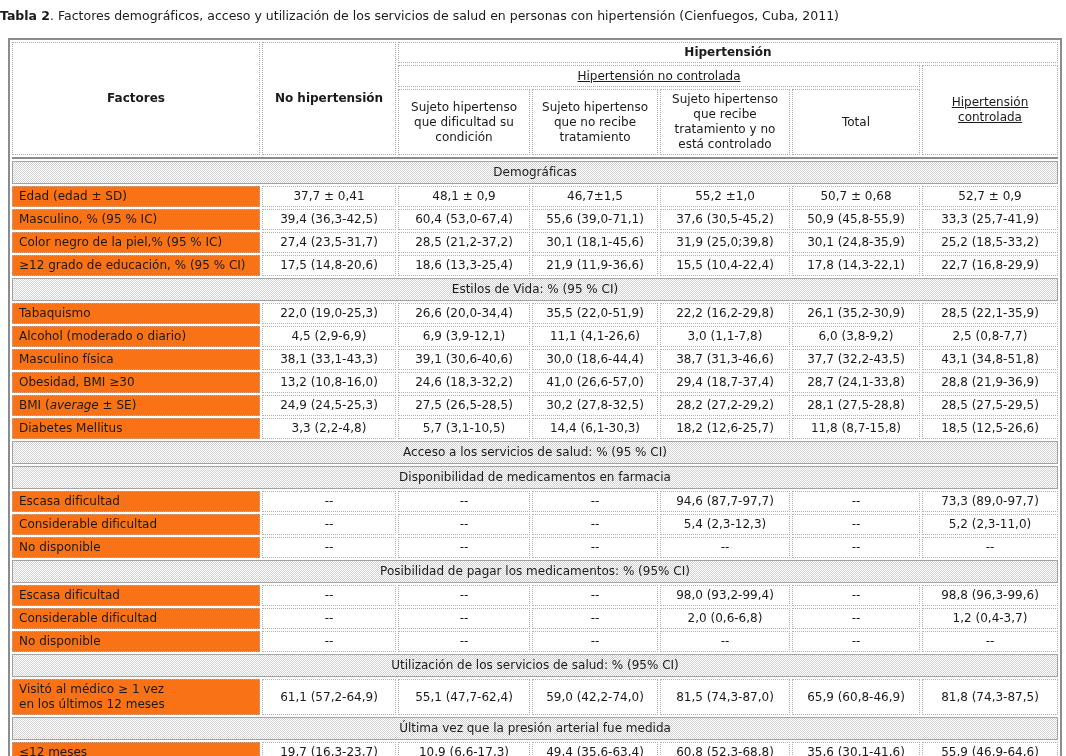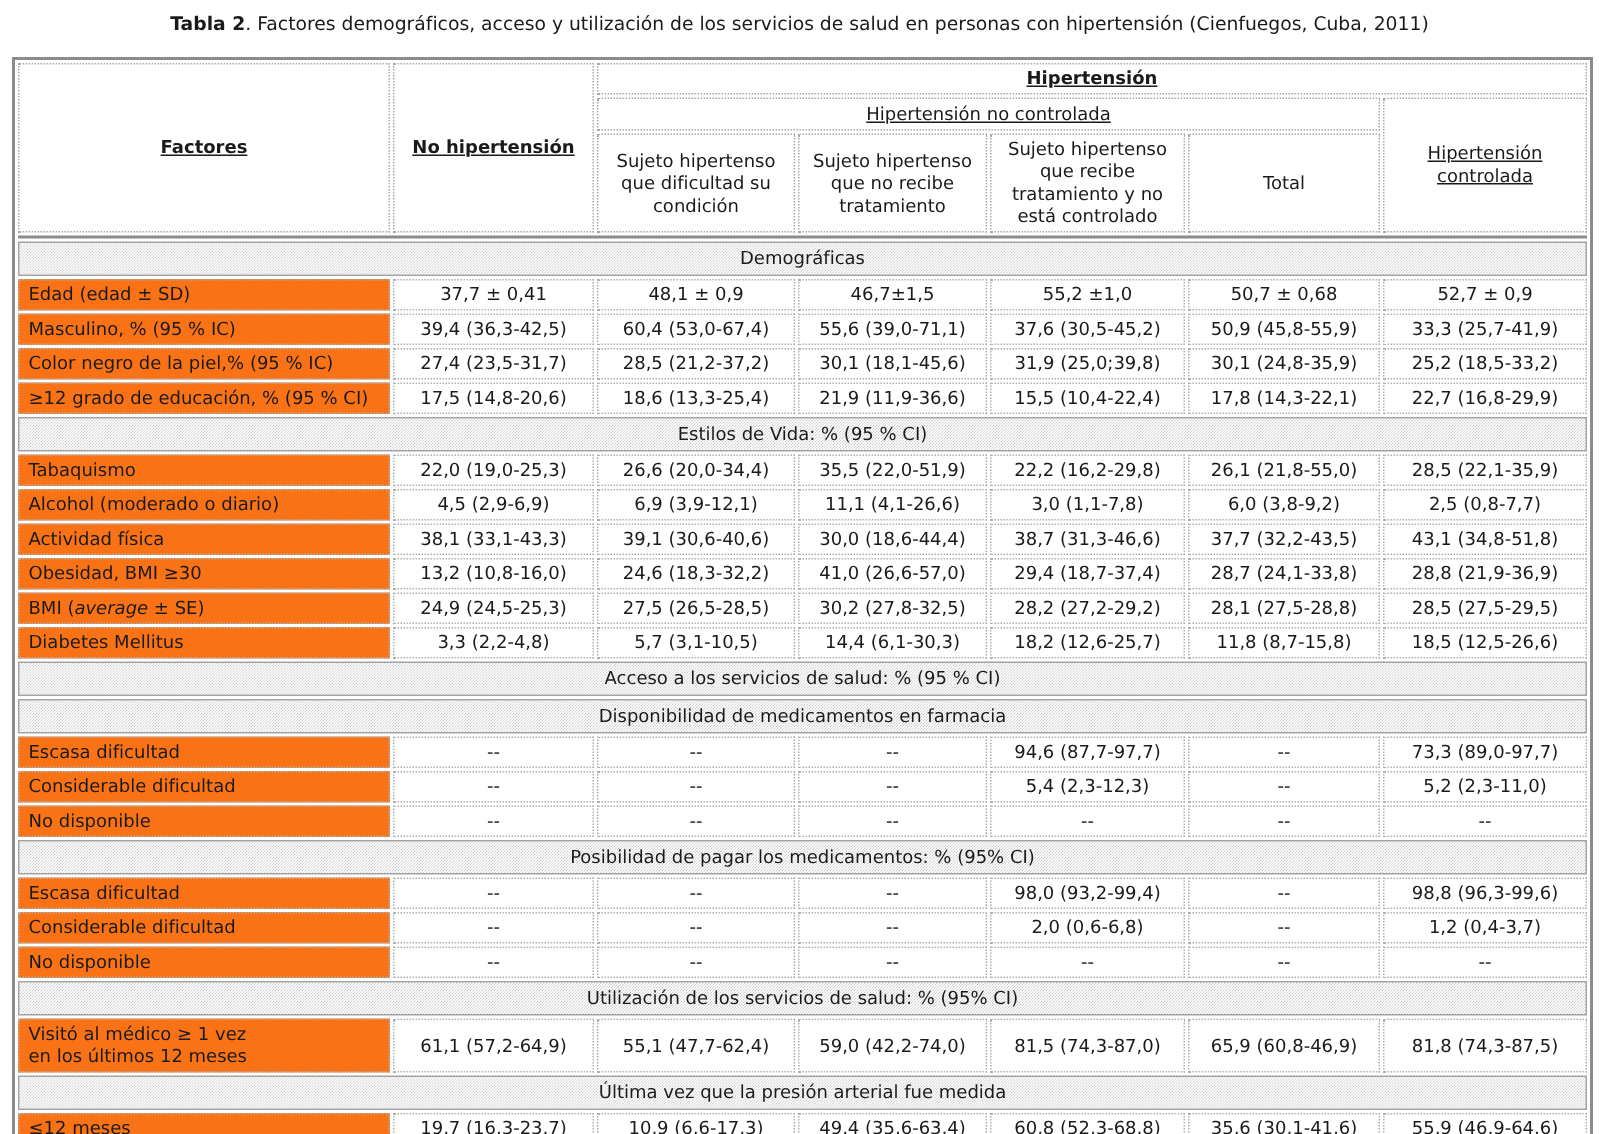--- a/index.html
+++ b/index.html
@@ -5,21 +5,21 @@
   * { box-sizing: border-box; margin: 0; padding: 0; }
   html, body { background: #ffffff; }
   body {
     width: 1066px;
     height: 756px;
     font-family: "DejaVu Sans", "Liberation Sans", sans-serif;
     color: #1a1a1a;
     position: relative;
   }
   .page-title {
-    text-align: center;
+    text-align: left;
     font-size: 12.5px;
     padding-top: 8px;
     line-height: 16px;
   }
   .table-wrap {
     margin: 14px 8px 0 8px;
     width: 1050px;
   }
   table.main {
     width: 1050px;
@@ -35,21 +35,21 @@
     vertical-align: middle;
     line-height: 15px;
   }
   th {
     border: 1px dotted #a9a9a9;
     text-align: center;
     padding: 2px 3px;
     background: #ffffff;
   }
   th.bold { font-weight: bold; }
-  tr.h1 th { height: 20px; text-decoration: underline; }
+  tr.h1 th { height: 20px; }
   tr.h2 th { height: 22px; text-decoration: underline; }
   tr.h3 th { height: 56px; }
   td.hsep {
     height: 2px;
     padding: 0;
     border: none;
     background: #8c8c8c;
     line-height: 0;
   }
   td.band-cell {
@@ -160,34 +160,34 @@
         </tr>
         <tr>
           <td colspan="7" class="band-cell">Estilos de Vida: % (95 % CI)</td>
         </tr>
         <tr>
           <td class="label-cell">Tabaquismo</td>
           <td class="value-cell">22,0 (19,0-25,3)</td>
           <td class="value-cell">26,6 (20,0-34,4)</td>
           <td class="value-cell">35,5 (22,0-51,9)</td>
           <td class="value-cell">22,2 (16,2-29,8)</td>
-          <td class="value-cell">26,1 (21,8-55,0)</td>
+          <td class="value-cell">26,1 (35,2-30,9)</td>
           <td class="value-cell">28,5 (22,1-35,9)</td>
         </tr>
         <tr>
           <td class="label-cell">Alcohol (moderado o diario)</td>
           <td class="value-cell">4,5 (2,9-6,9)</td>
           <td class="value-cell">6,9 (3,9-12,1)</td>
           <td class="value-cell">11,1 (4,1-26,6)</td>
           <td class="value-cell">3,0 (1,1-7,8)</td>
           <td class="value-cell">6,0 (3,8-9,2)</td>
           <td class="value-cell">2,5 (0,8-7,7)</td>
         </tr>
         <tr>
-          <td class="label-cell">Actividad física</td>
+          <td class="label-cell">Masculino física</td>
           <td class="value-cell">38,1 (33,1-43,3)</td>
           <td class="value-cell">39,1 (30,6-40,6)</td>
           <td class="value-cell">30,0 (18,6-44,4)</td>
           <td class="value-cell">38,7 (31,3-46,6)</td>
           <td class="value-cell">37,7 (32,2-43,5)</td>
           <td class="value-cell">43,1 (34,8-51,8)</td>
         </tr>
         <tr>
           <td class="label-cell">Obesidad, BMI ≥30</td>
           <td class="value-cell">13,2 (10,8-16,0)</td>

